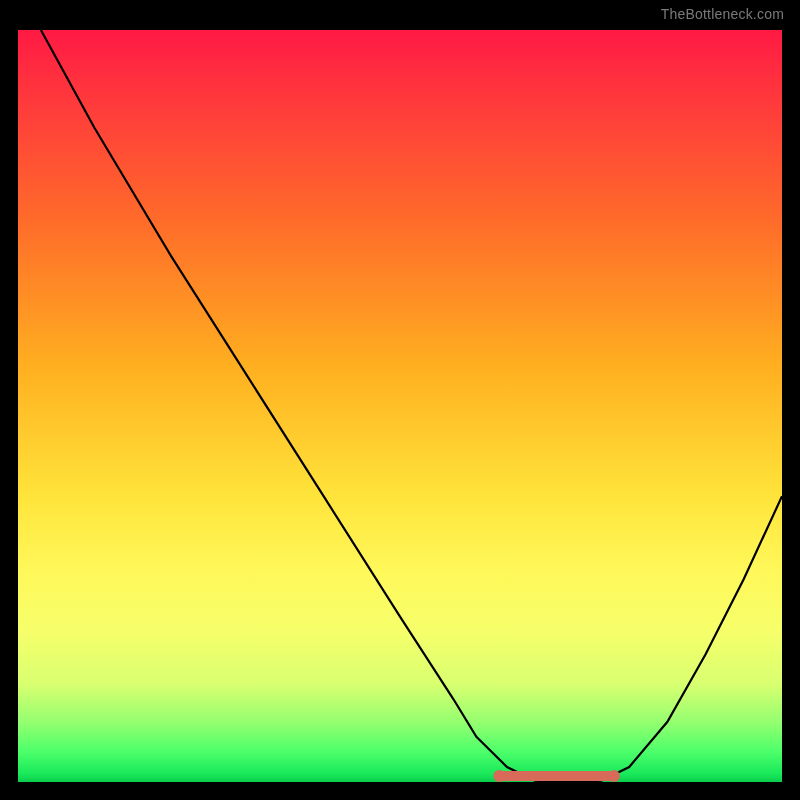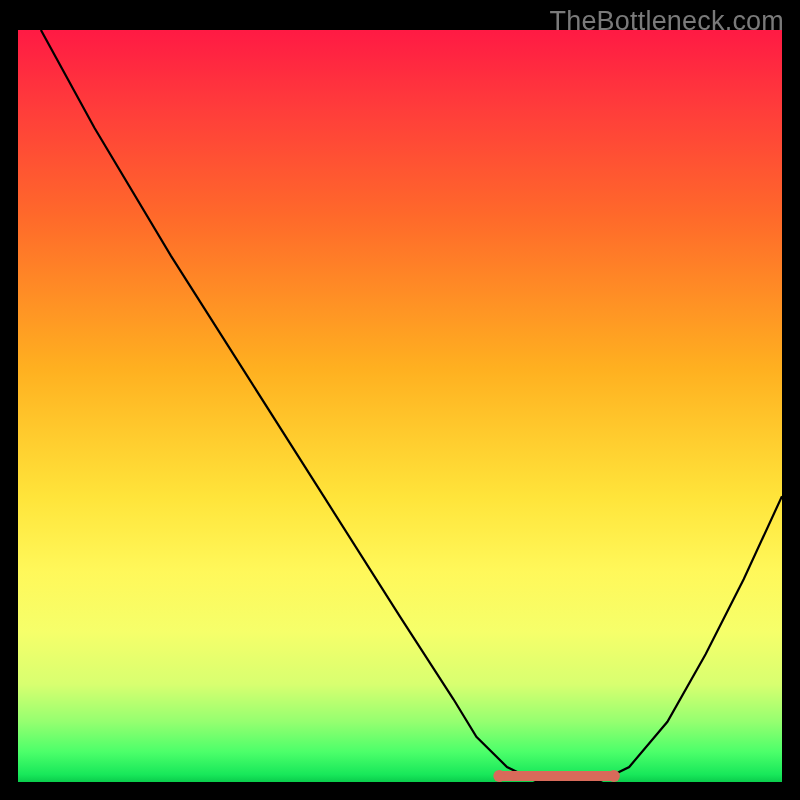--- a/index.html
+++ b/index.html
@@ -29,21 +29,21 @@
       #4cff6a 96%,
       #18e85a 99%,
       #0acc4c 100%
     );
   }
   .watermark {
     position: absolute;
     top: 6px;
     right: 16px;
     font-family: Arial, Helvetica, sans-serif;
-    font-size: 27px;
+    font-size: 14px;
     color: #7a7a7a;
     letter-spacing: 0.2px;
   }
   svg.curve {
     position: absolute;
     left: 0; top: 0;
     width: 100%; height: 100%;
   }
   .curve path.main {
     fill: none;

